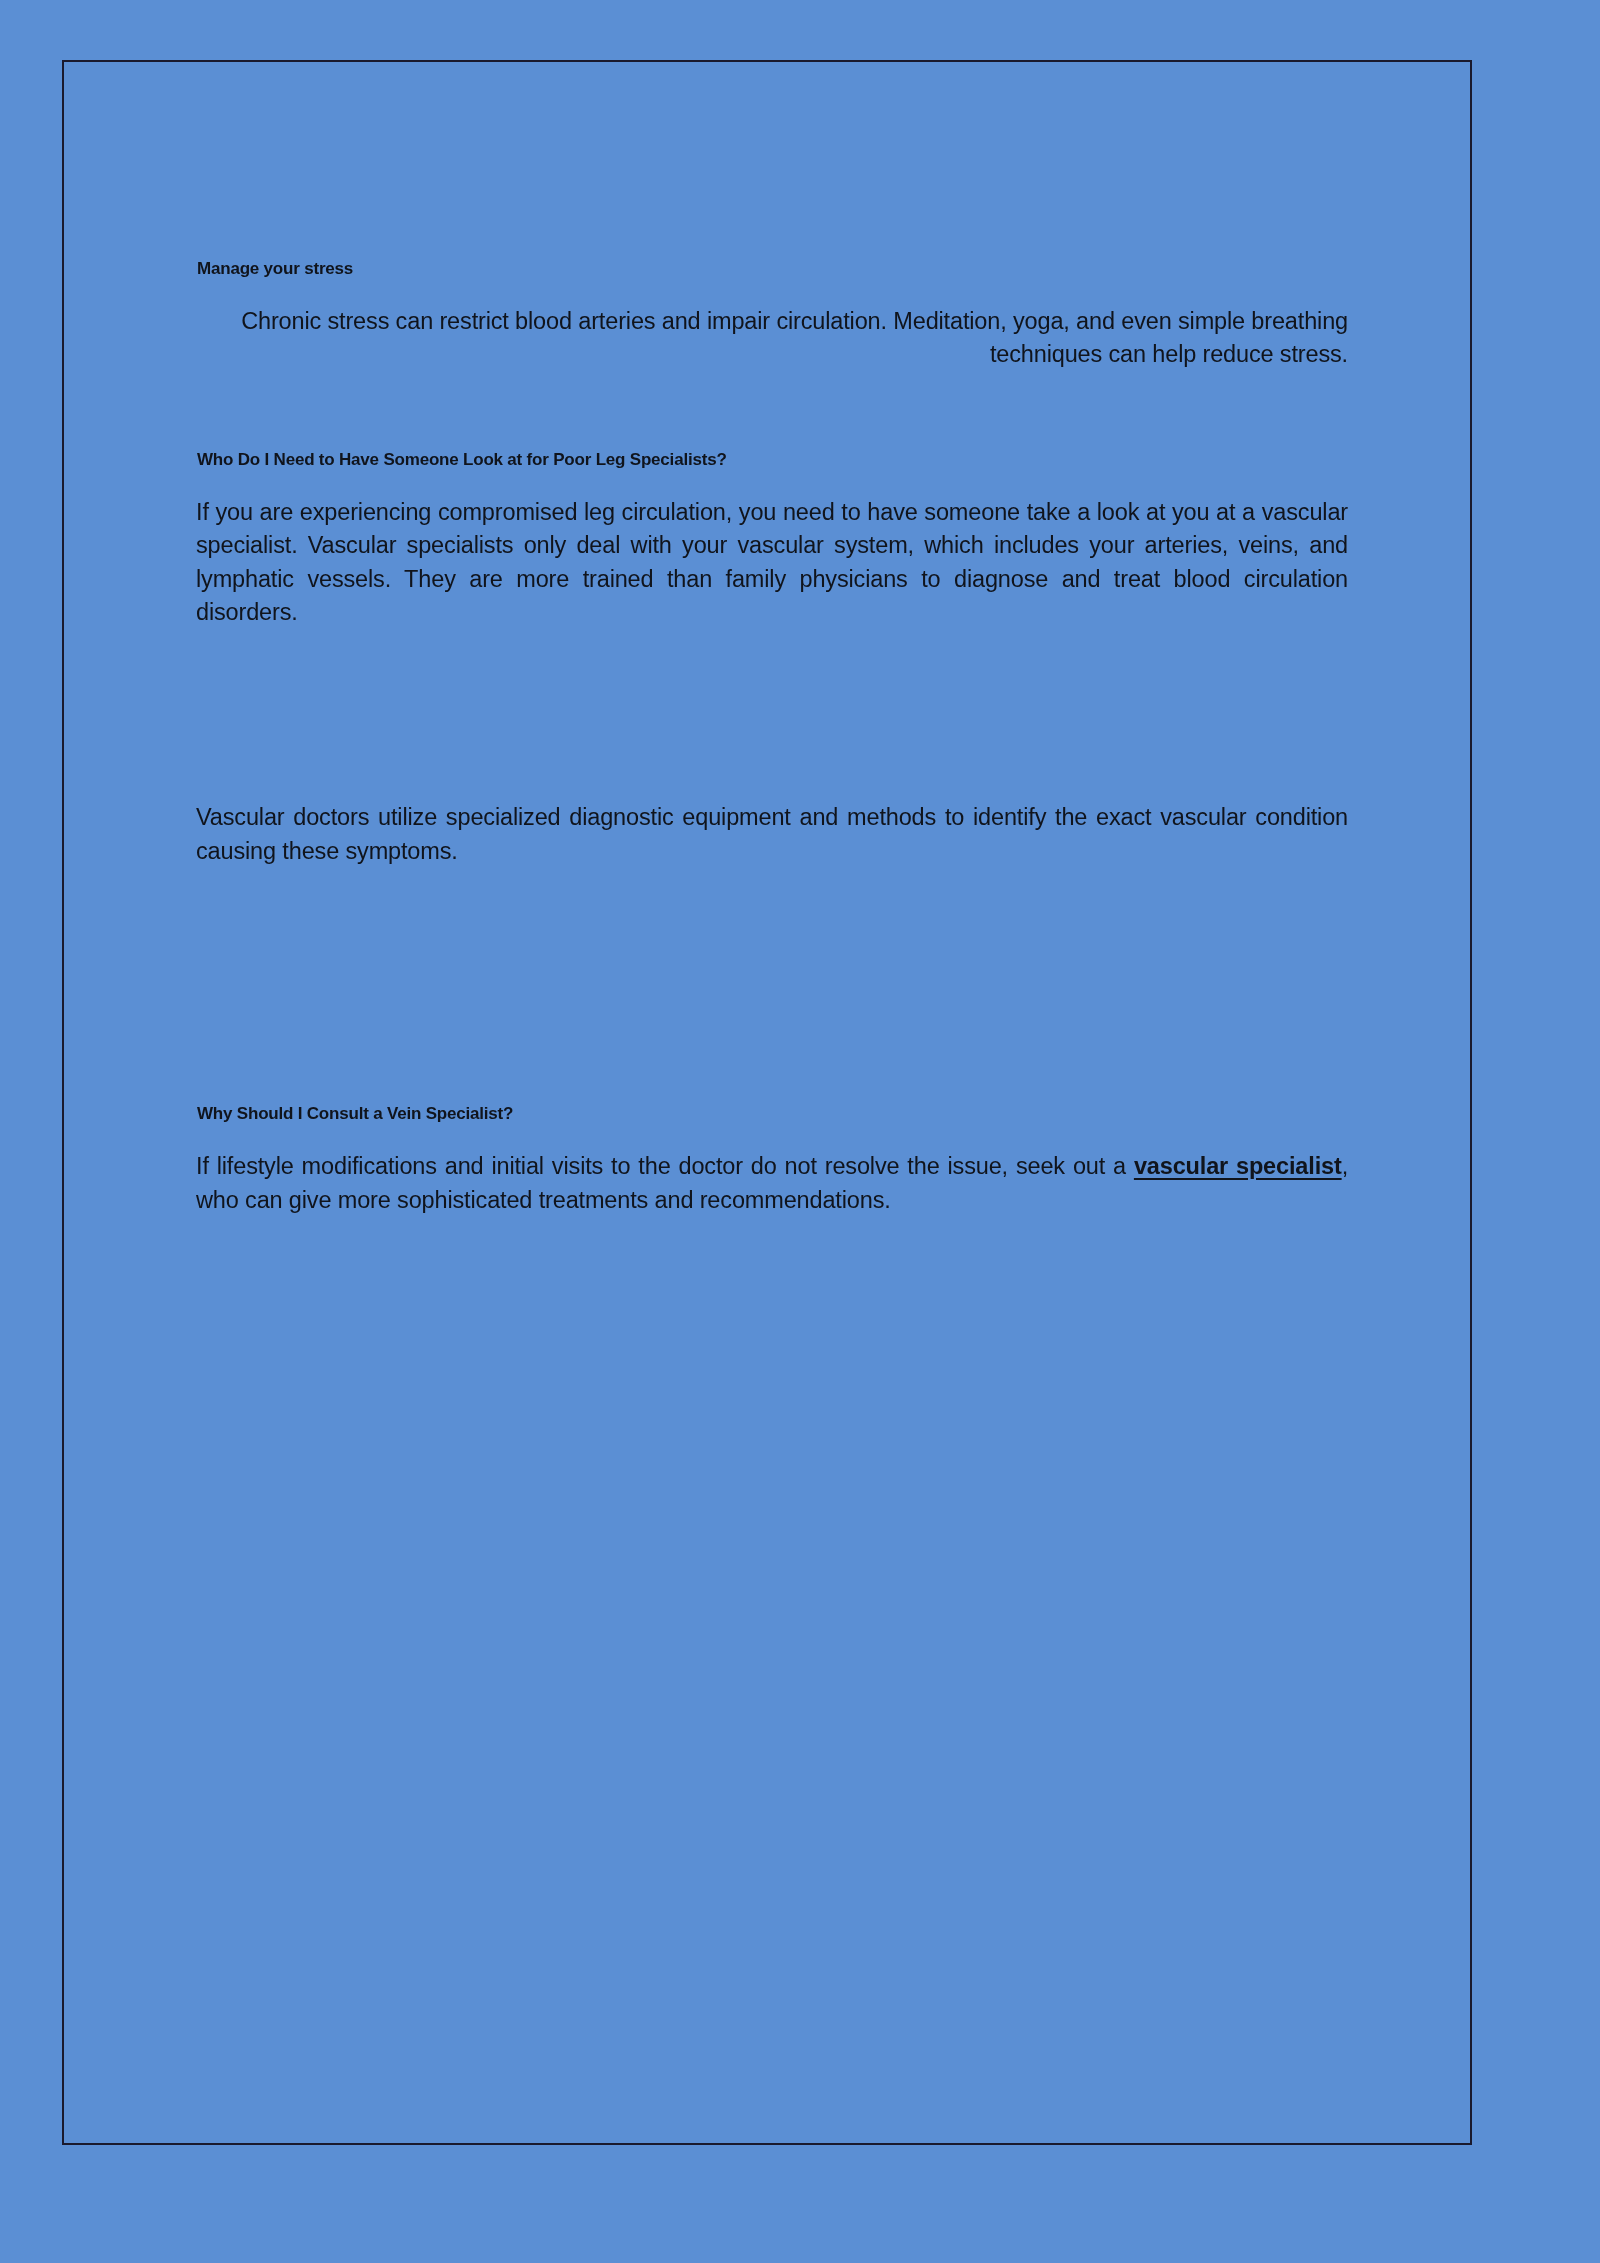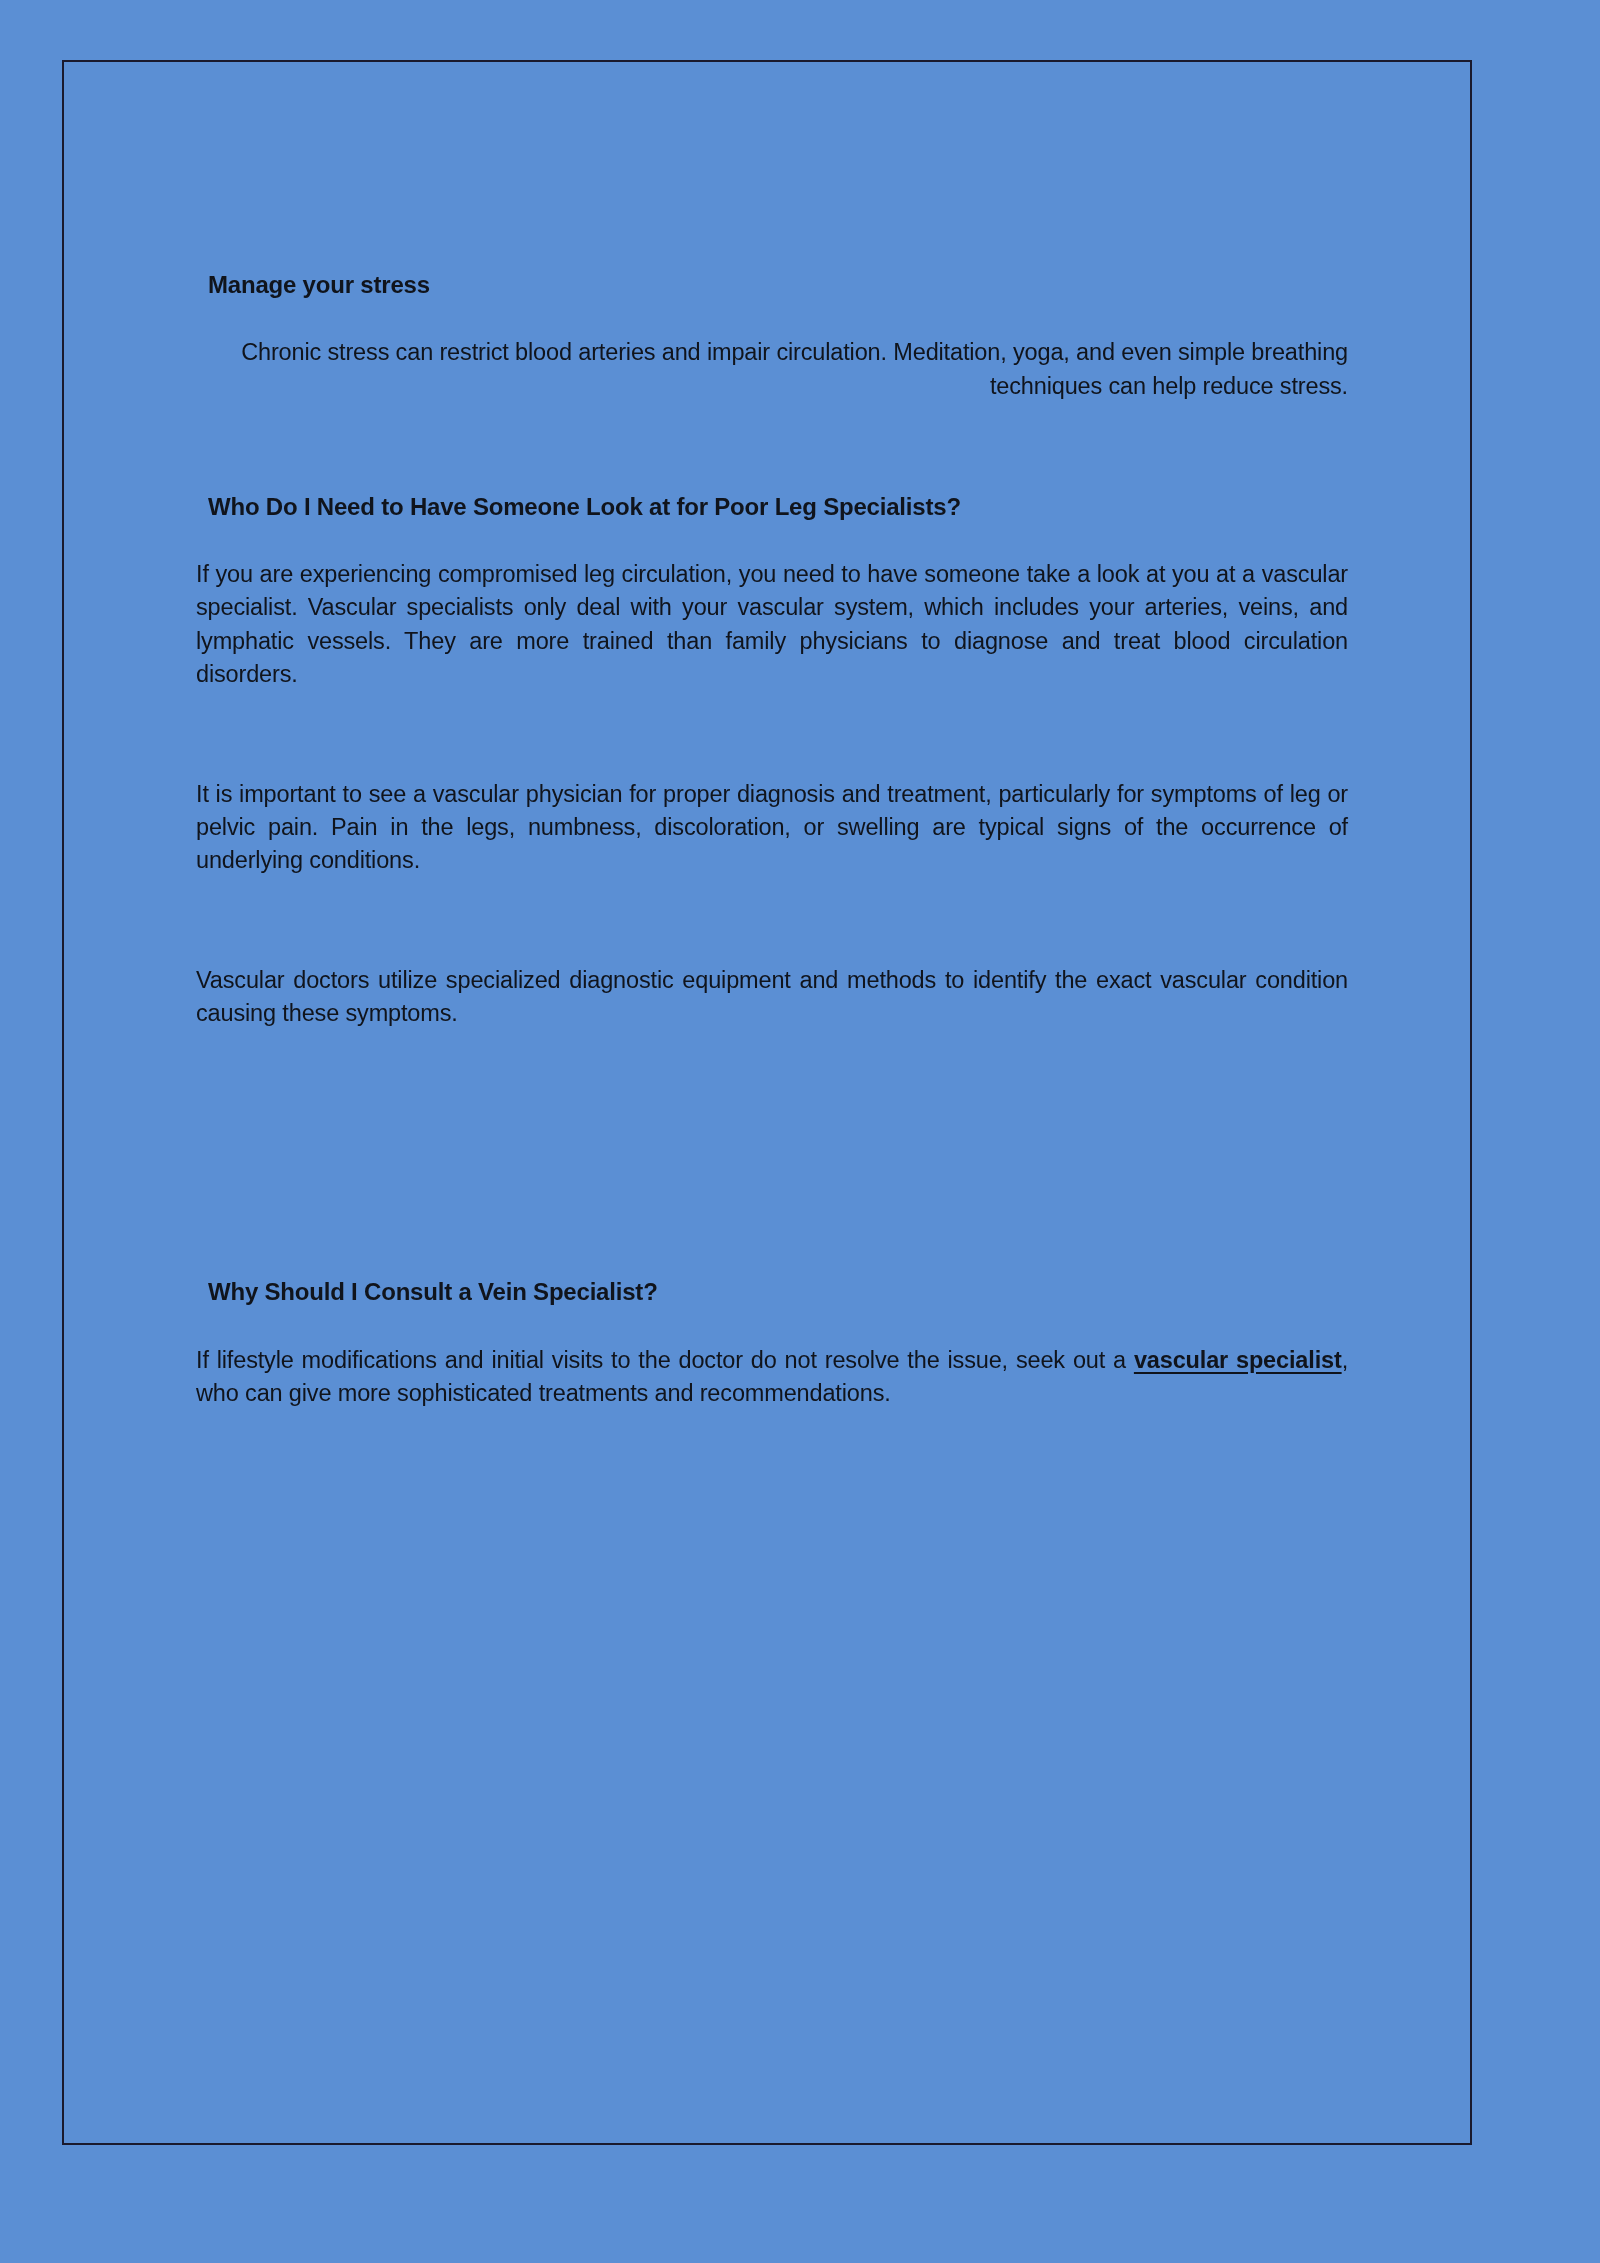--- a/index.html
+++ b/index.html
@@ -24,26 +24,26 @@
     background-color: #5b8fd4;
     box-sizing: border-box;
   }
   .content {
     position: absolute;
     left: 132px;
     top: 195px;
     width: 1152px;
   }
   .h-block {
-    font-size: 24px;
+    font-size: 17px;
     font-weight: bold;
     color: #10141c;
     letter-spacing: -0.2px;
     line-height: 1.3;
-    margin: 12px;
+    margin: 1px;
   }
   .para {
     font-size: 23.5px;
     color: #10141c;
     line-height: 1.42;
     text-align: justify;
     margin: 0;
     letter-spacing: -0.15px;
   }
   .gap-sm { height: 24px; }
@@ -68,21 +68,20 @@
     <p class="para nojust">Chronic stress can restrict blood arteries and impair circulation. Meditation, yoga, and even simple breathing techniques can help reduce stress.</p>
 
     <div class="gap-lg"></div>
 
     <h2 class="h-block">Who Do I Need to Have Someone Look at for Poor Leg Specialists?</h2>
     <div class="gap-sm"></div>
     <p class="para">If you are experiencing compromised leg circulation, you need to have someone take a look at you at a vascular specialist. Vascular specialists only deal with your vascular system, which includes your arteries, veins, and lymphatic vessels. They are more trained than family physicians to diagnose and treat blood circulation disorders.</p>
 
     <div class="gap-xl"></div>
 
-    <p class="para">It is important to see a vascular physician for proper diagnosis and treatment, particularly for symptoms of leg or pelvic pain. Pain in the legs, numbness, discoloration, or swelling are typical signs of the occurrence of underlying conditions.</p>
 
     <div class="gap-xl"></div>
 
     <p class="para">Vascular doctors utilize specialized diagnostic equipment and methods to identify the exact vascular condition causing these symptoms.</p>
 
     <div class="gap-xl"></div>
 
 
     <div class="gap-xl"></div>
 

